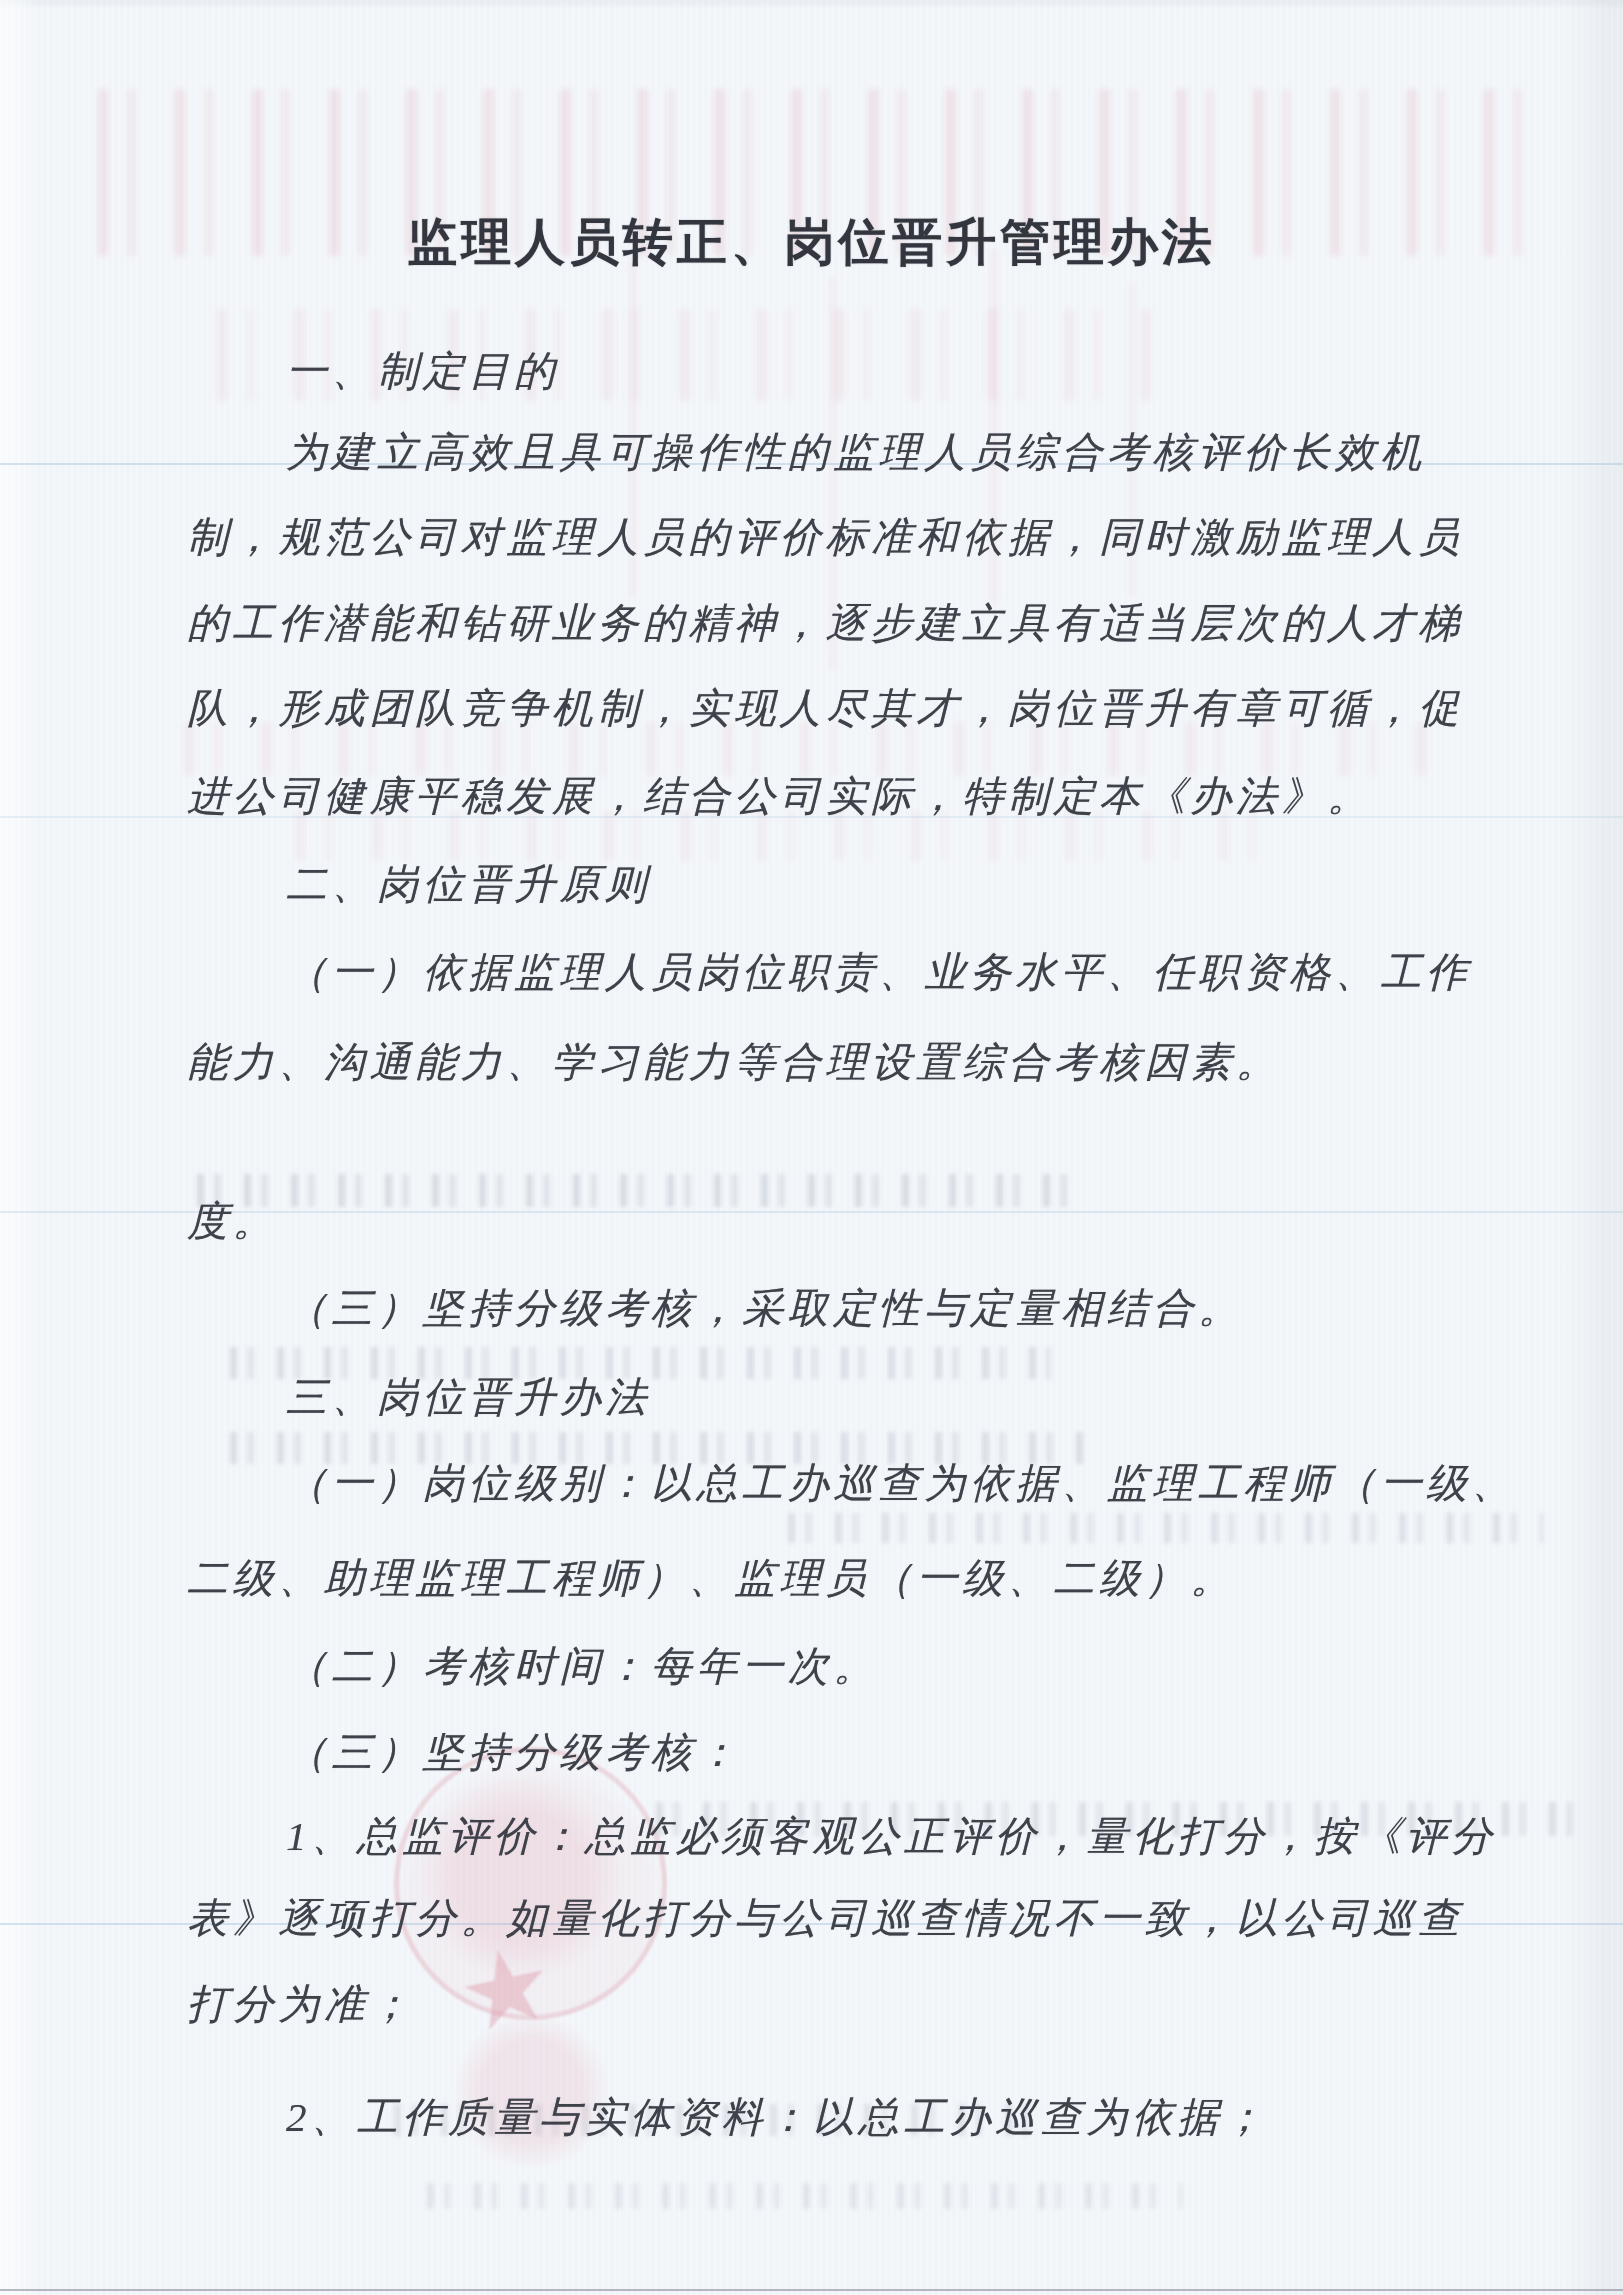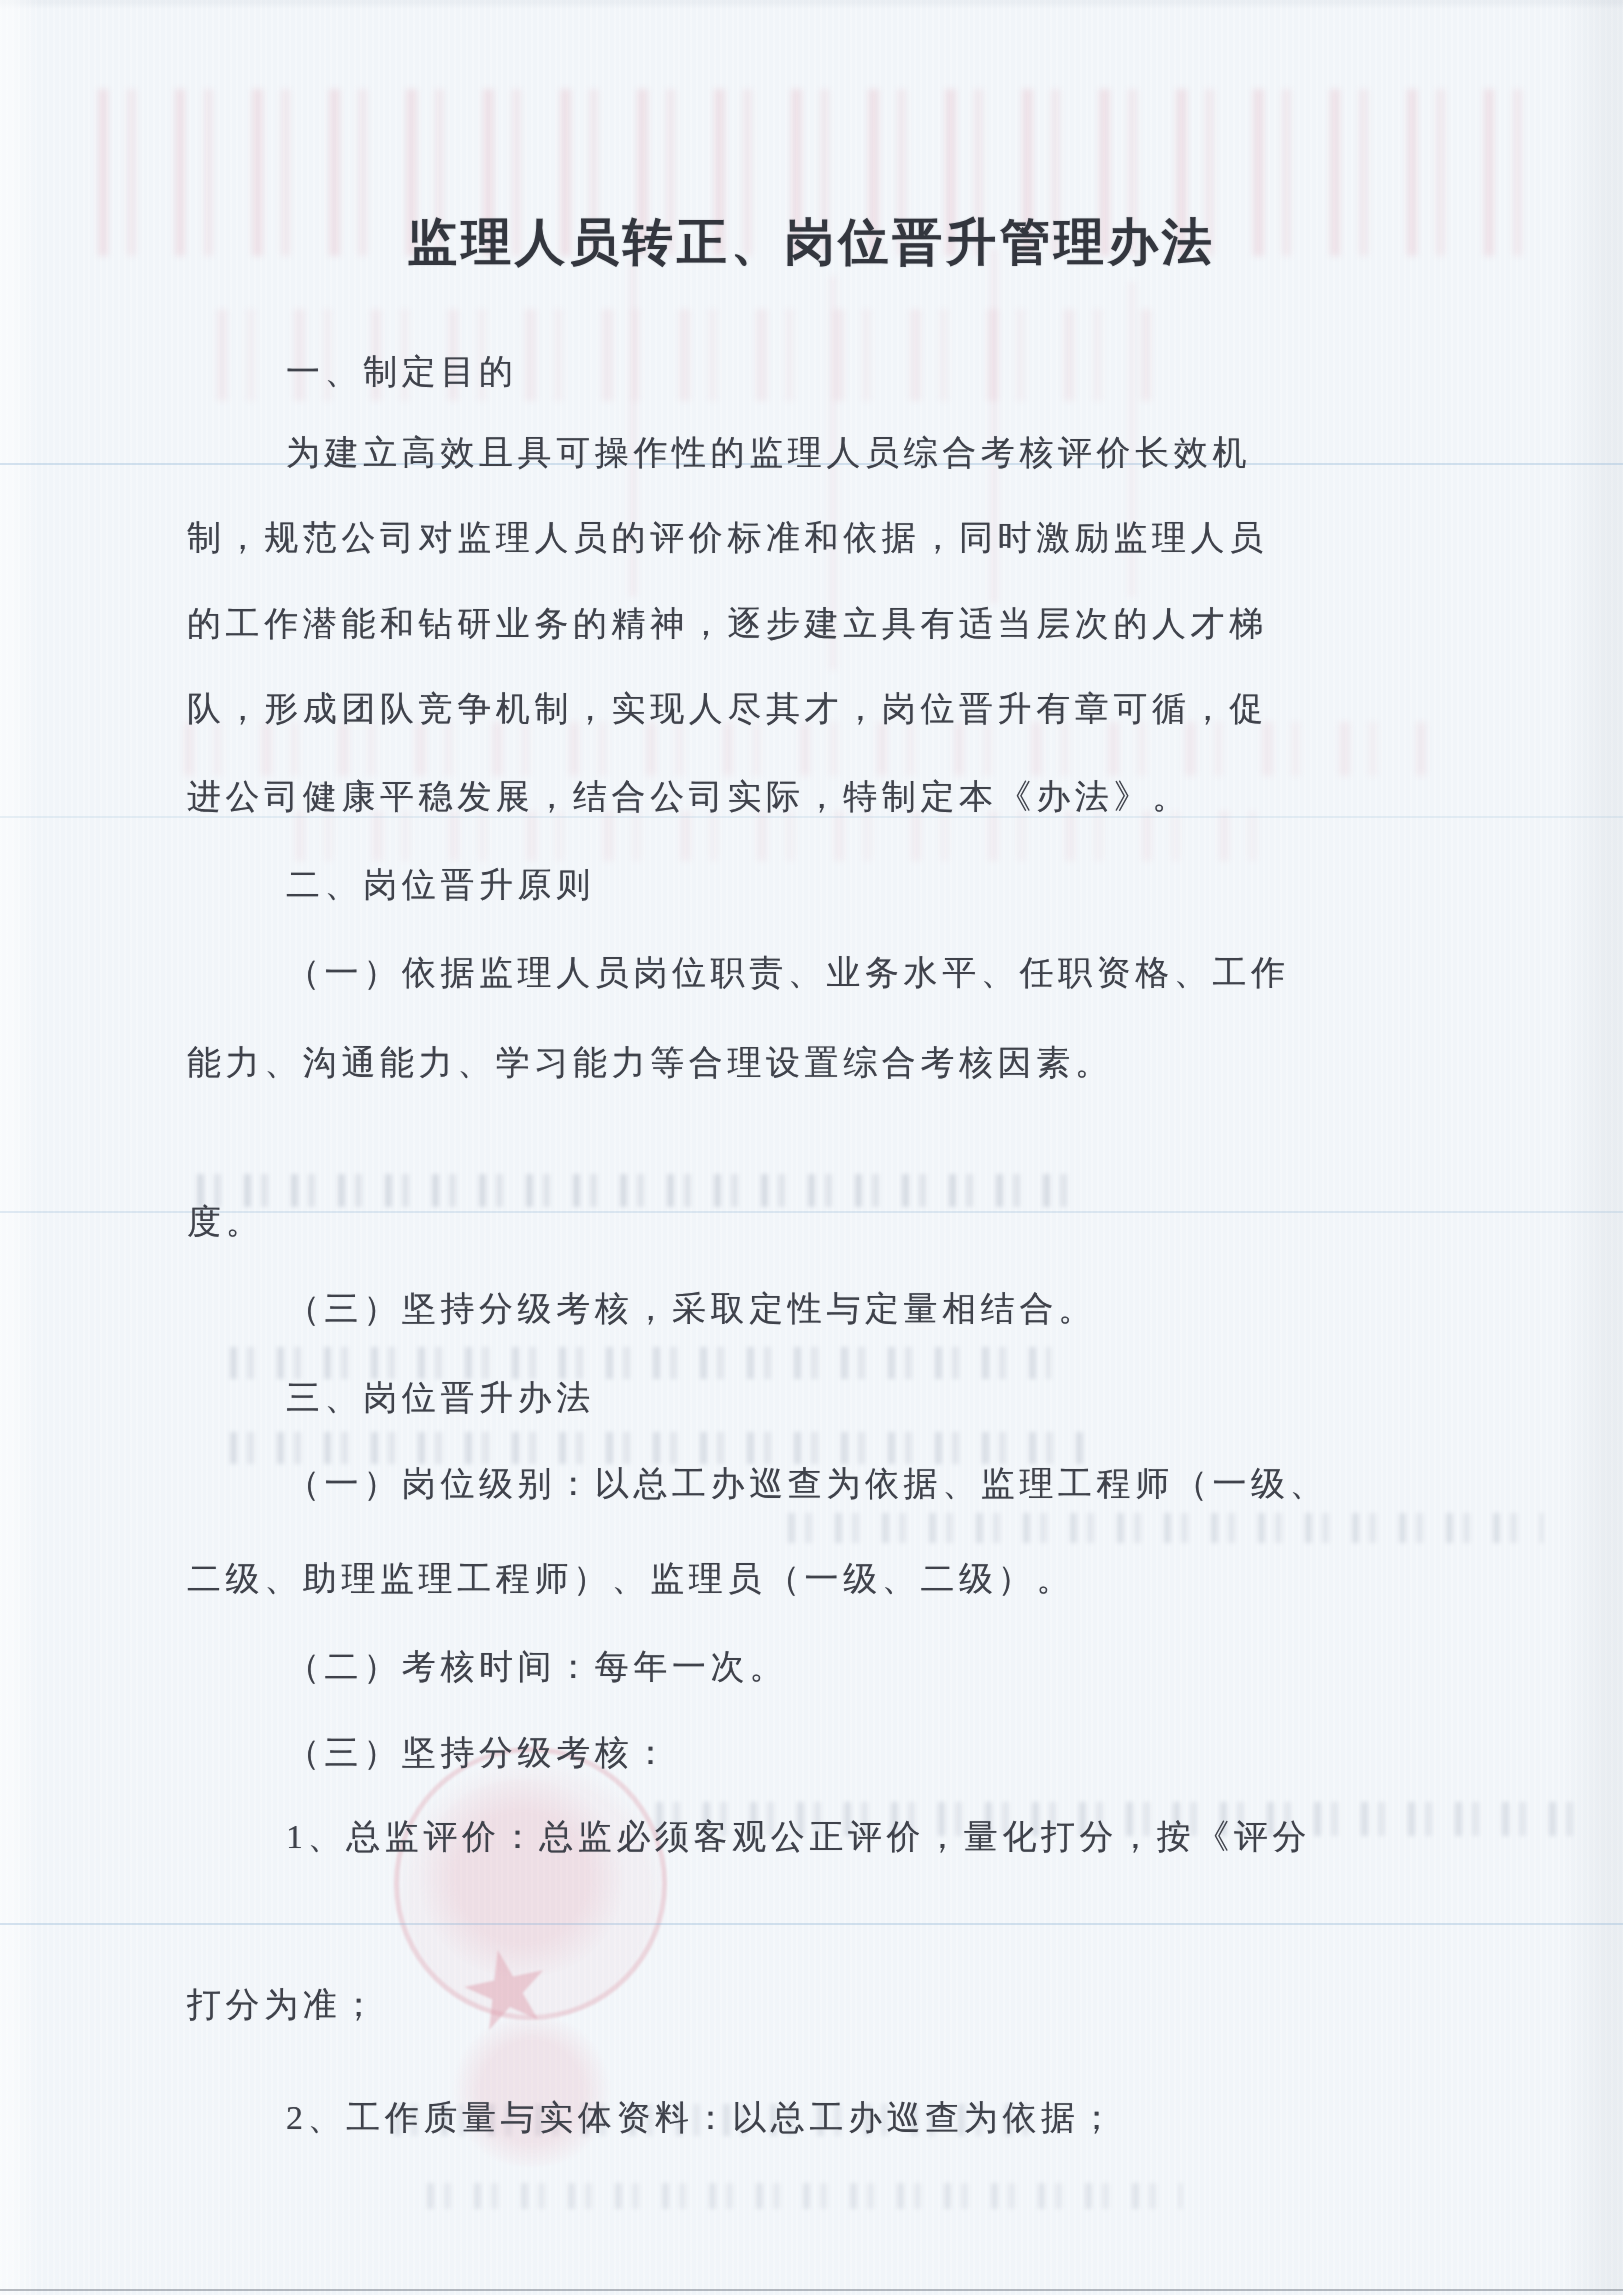--- a/index.html
+++ b/index.html
@@ -22,23 +22,24 @@
   }
   .title{
     position:absolute;top:209px;left:0;width:100%;
     text-align:center;
     font-size:50px;font-weight:700;color:#33363e;
     letter-spacing:3.9px;
     text-shadow:0 0 1.3px rgba(51,54,62,.45);
   }
   .ln{
     position:absolute;
-    font-size:34px;line-height:49px;color:#3f424b;
+    font-size:41px;line-height:49px;color:#3f424b;
     letter-spacing:4.6px;white-space:nowrap;
     text-shadow:0 0 0.7px rgba(63,66,75,.55);
+    font-style:italic;
   }
   .cont{left:187px;}
   .ind{left:286px;}
   
   .ghostred{
     position:absolute;
     background:repeating-linear-gradient(90deg,
       rgba(216,128,148,.50) 0 10.5px, rgba(216,128,148,0) 10.5px 29px,
       rgba(216,128,148,.34) 29px 38px, rgba(216,128,148,0) 38px 77px);
     filter:blur(3.3px);
@@ -137,17 +138,18 @@
   <div class="ln ind" style="top:948px;">（一）依据监理人员岗位职责、业务水平、任职资格、工作</div>
   <div class="ln cont" style="top:1038px;">能力、沟通能力、学习能力等合理设置综合考核因素。</div>
   <div class="ln cont" style="top:1197px;">度。</div>
   <div class="ln ind" style="top:1284px;">（三）坚持分级考核，采取定性与定量相结合。</div>
   <div class="ln ind" style="top:1373px;">三、岗位晋升办法</div>
   <div class="ln ind" style="top:1459px;">（一）岗位级别：以总工办巡查为依据、监理工程师（一级、</div>
   <div class="ln cont" style="top:1554px;">二级、助理监理工程师）、监理员（一级、二级）。</div>
   <div class="ln ind" style="top:1642px;">（二）考核时间：每年一次。</div>
   <div class="ln ind" style="top:1728px;">（三）坚持分级考核：</div>
   <div class="ln ind" style="top:1812px;">1、总监评价：总监必须客观公正评价，量化打分，按《评分</div>
+  <div class="ln cont" style="top:1894px;">表》逐项打分。如量化打分与公司巡查情况不一致，以公司巡查</div>
   <div class="ln cont" style="top:1980px;">打分为准；</div>
   <div class="ln ind" style="top:2068px;margin-top:25px;">2、工作质量与实体资料：以总工办巡查为依据；</div>
 
 </div>
 
 
 </body></html>

